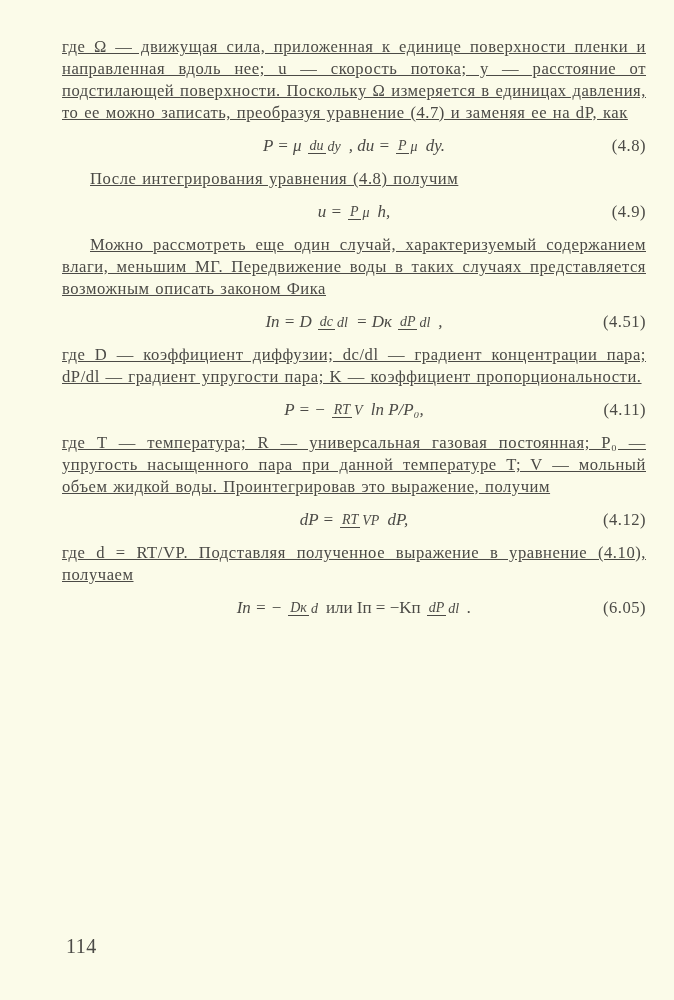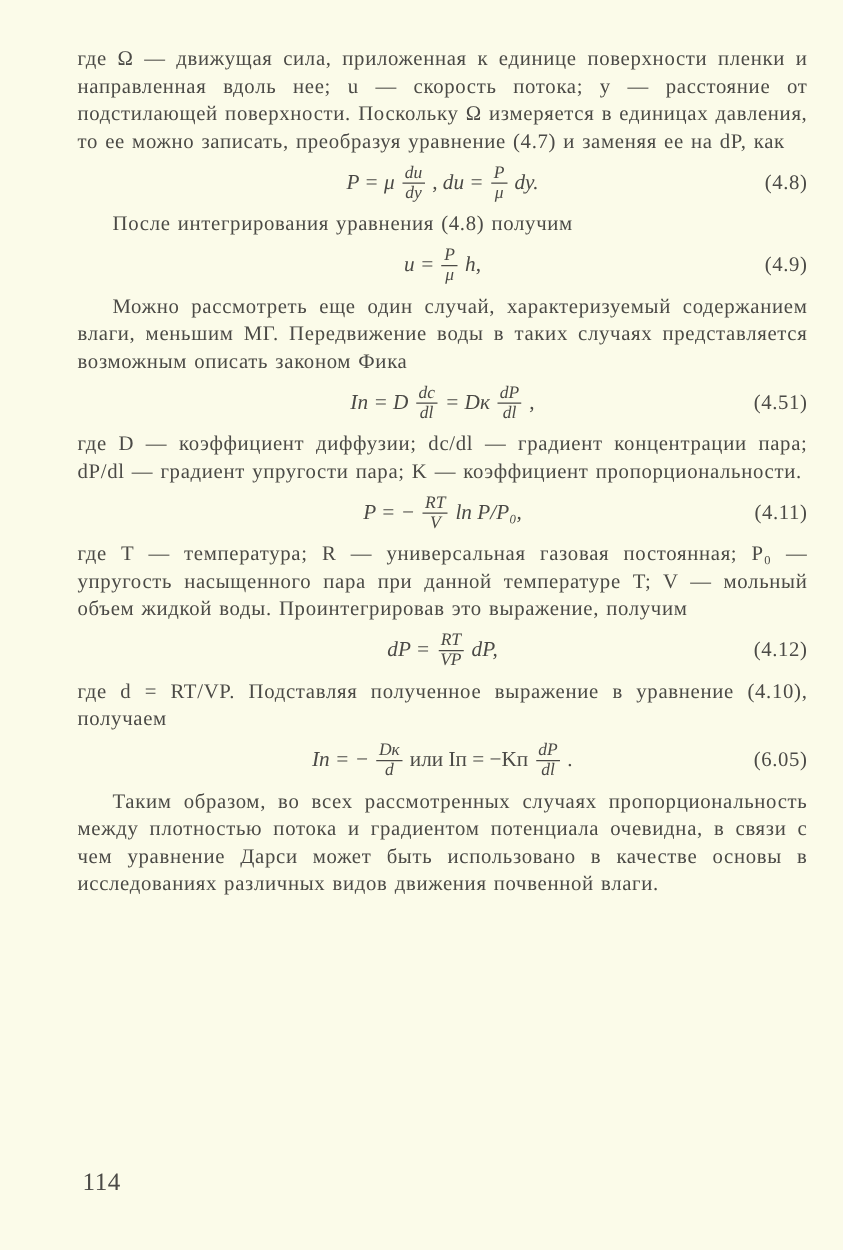--- a/index.html
+++ b/index.html
@@ -16,20 +16,21 @@
     position: absolute;
     left: 62px; top: 36px;
     width: 584px;
   }
   p {
     margin: 0;
     line-height: 22px;
     text-align: justify;
     letter-spacing: 0.55px;
     word-spacing: 1px;
+    text-decoration: underline;
   }
   p.indent { text-indent: 28px; }
   .eq {
     position: relative;
     height: 44px;
     display: flex;
     align-items: center;
     justify-content: center;
     text-align: right;
   }
@@ -43,21 +44,20 @@
   .eq .num {
     position: absolute;
     right: 0;
     top: 50%;
     transform: translateY(-50%);
     font-style: normal;
     letter-spacing: 0.5px;
   }
   .frac {
     display: inline-flex;
-    flex-direction: column;
     align-items: center;
     font-size: 14px;
     line-height: 15px;
     margin: 0 2px;
   }
   .frac .n { border-bottom: 1px solid #4b4a46; padding: 0 2px; }
   .frac .d { padding: 0 2px; }
   .up { font-style: normal; }
   .pagenum {
     position: absolute;
@@ -163,16 +163,15 @@
       <span class="up">или  Iп = −Kп</span>
       <span class="frac">
           <span class="n">dP</span>
           <span class="d">dl</span>
         </span>
       <span>.</span>
     </span>
     <span class="num">(6.05)</span>
   </div>
 
-  <p class="indent">Таким образом, во всех рассмотренных случаях пропорциональность между плотностью потока и градиентом потенциала очевидна, в связи с чем уравнение Дарси может быть использовано в качестве основы в исследованиях различных видов движения почвенной влаги.</p>
 </div>
 
 <div class="pagenum">114</div>
 
 </body></html>

